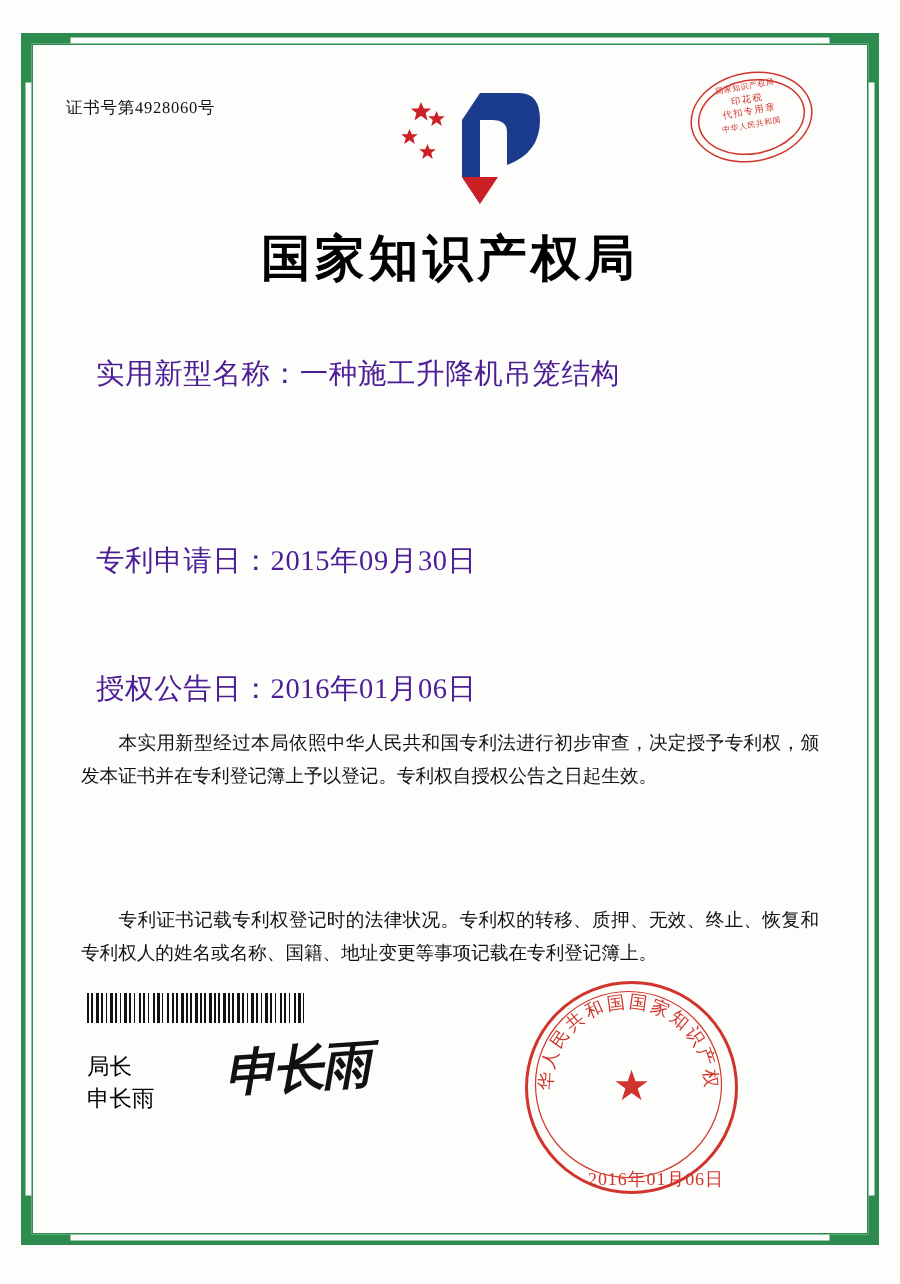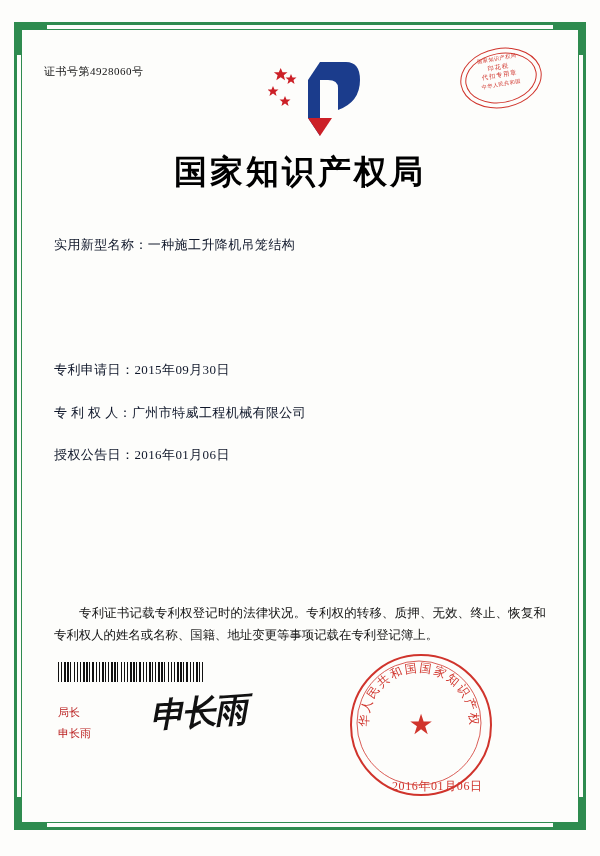--- a/index.html
+++ b/index.html
@@ -117,23 +117,23 @@
     text-align: center;
     font-family: "Liberation Serif", serif;
     font-weight: bold;
     font-size: 33px;
     letter-spacing: 3px;
     color: #000;
   }
 
   .field {
     position: absolute;
-    left: 22px;
-    font-size: 13px;
-    color: #0f172a;
+    left: 32px;
+    font-size: 19px;
+    color: #4c1d95;
     letter-spacing: 0.4px;
     white-space: nowrap;
   }
   .field .label { display: inline; }
   .field .value { display: inline; }
 
   .f1 { top: 196px; }
   .f2 { top: 236px; }
   .f3 { top: 279px; }
   .f4 { top: 321px; }
@@ -168,23 +168,23 @@
         #111 3px, #111 4px,
         transparent 4px, transparent 6.2px,
         #111 6.2px, #111 8px,
         transparent 8px, transparent 9.4px);
   }
 
   .signer {
     position: absolute;
     left: 26px;
     top: 662px;
-    font-size: 11px;
+    font-size: 15px;
     line-height: 21px;
-    color: #b91c1c;
+    color: #000000;
   }
   .signature {
     position: absolute;
     left: 118px;
     top: 650px;
     font-family: "Liberation Serif", serif;
     font-size: 34px;
     font-style: italic;
     font-weight: bold;
     color: #111;
@@ -281,27 +281,25 @@
     </div>
 
     <div class="doc-title">国家知识产权局</div>
 
     <div class="field f1">
       <span class="label">实用新型名称：</span><span class="value">一种施工升降机吊笼结构</span>
     </div>
     <div class="field f4">
       <span class="label">专利申请日：</span><span class="value">2015年09月30日</span>
     </div>
-    <div class="field f5">
-      <span class="label">专 利 权 人：</span><span class="value">广州市特威工程机械有限公司</span>
-    </div>
     <div class="field f6">
       <span class="label">授权公告日：</span><span class="value">2016年01月06日</span>
     </div>
 
+    <div class="para p1">本实用新型经过本局依照中华人民共和国专利法进行初步审查，决定授予专利权，颁发本证书并在专利登记簿上予以登记。专利权自授权公告之日起生效。</div>
     <div class="para p3">专利证书记载专利权登记时的法律状况。专利权的转移、质押、无效、终止、恢复和专利权人的姓名或名称、国籍、地址变更等事项记载在专利登记簿上。</div>
 
     <div class="barcode"></div>
 
     <div class="signer">
       <div>局长</div>
       <div>申长雨</div>
     </div>
 
     <div class="signature">申长雨</div>

